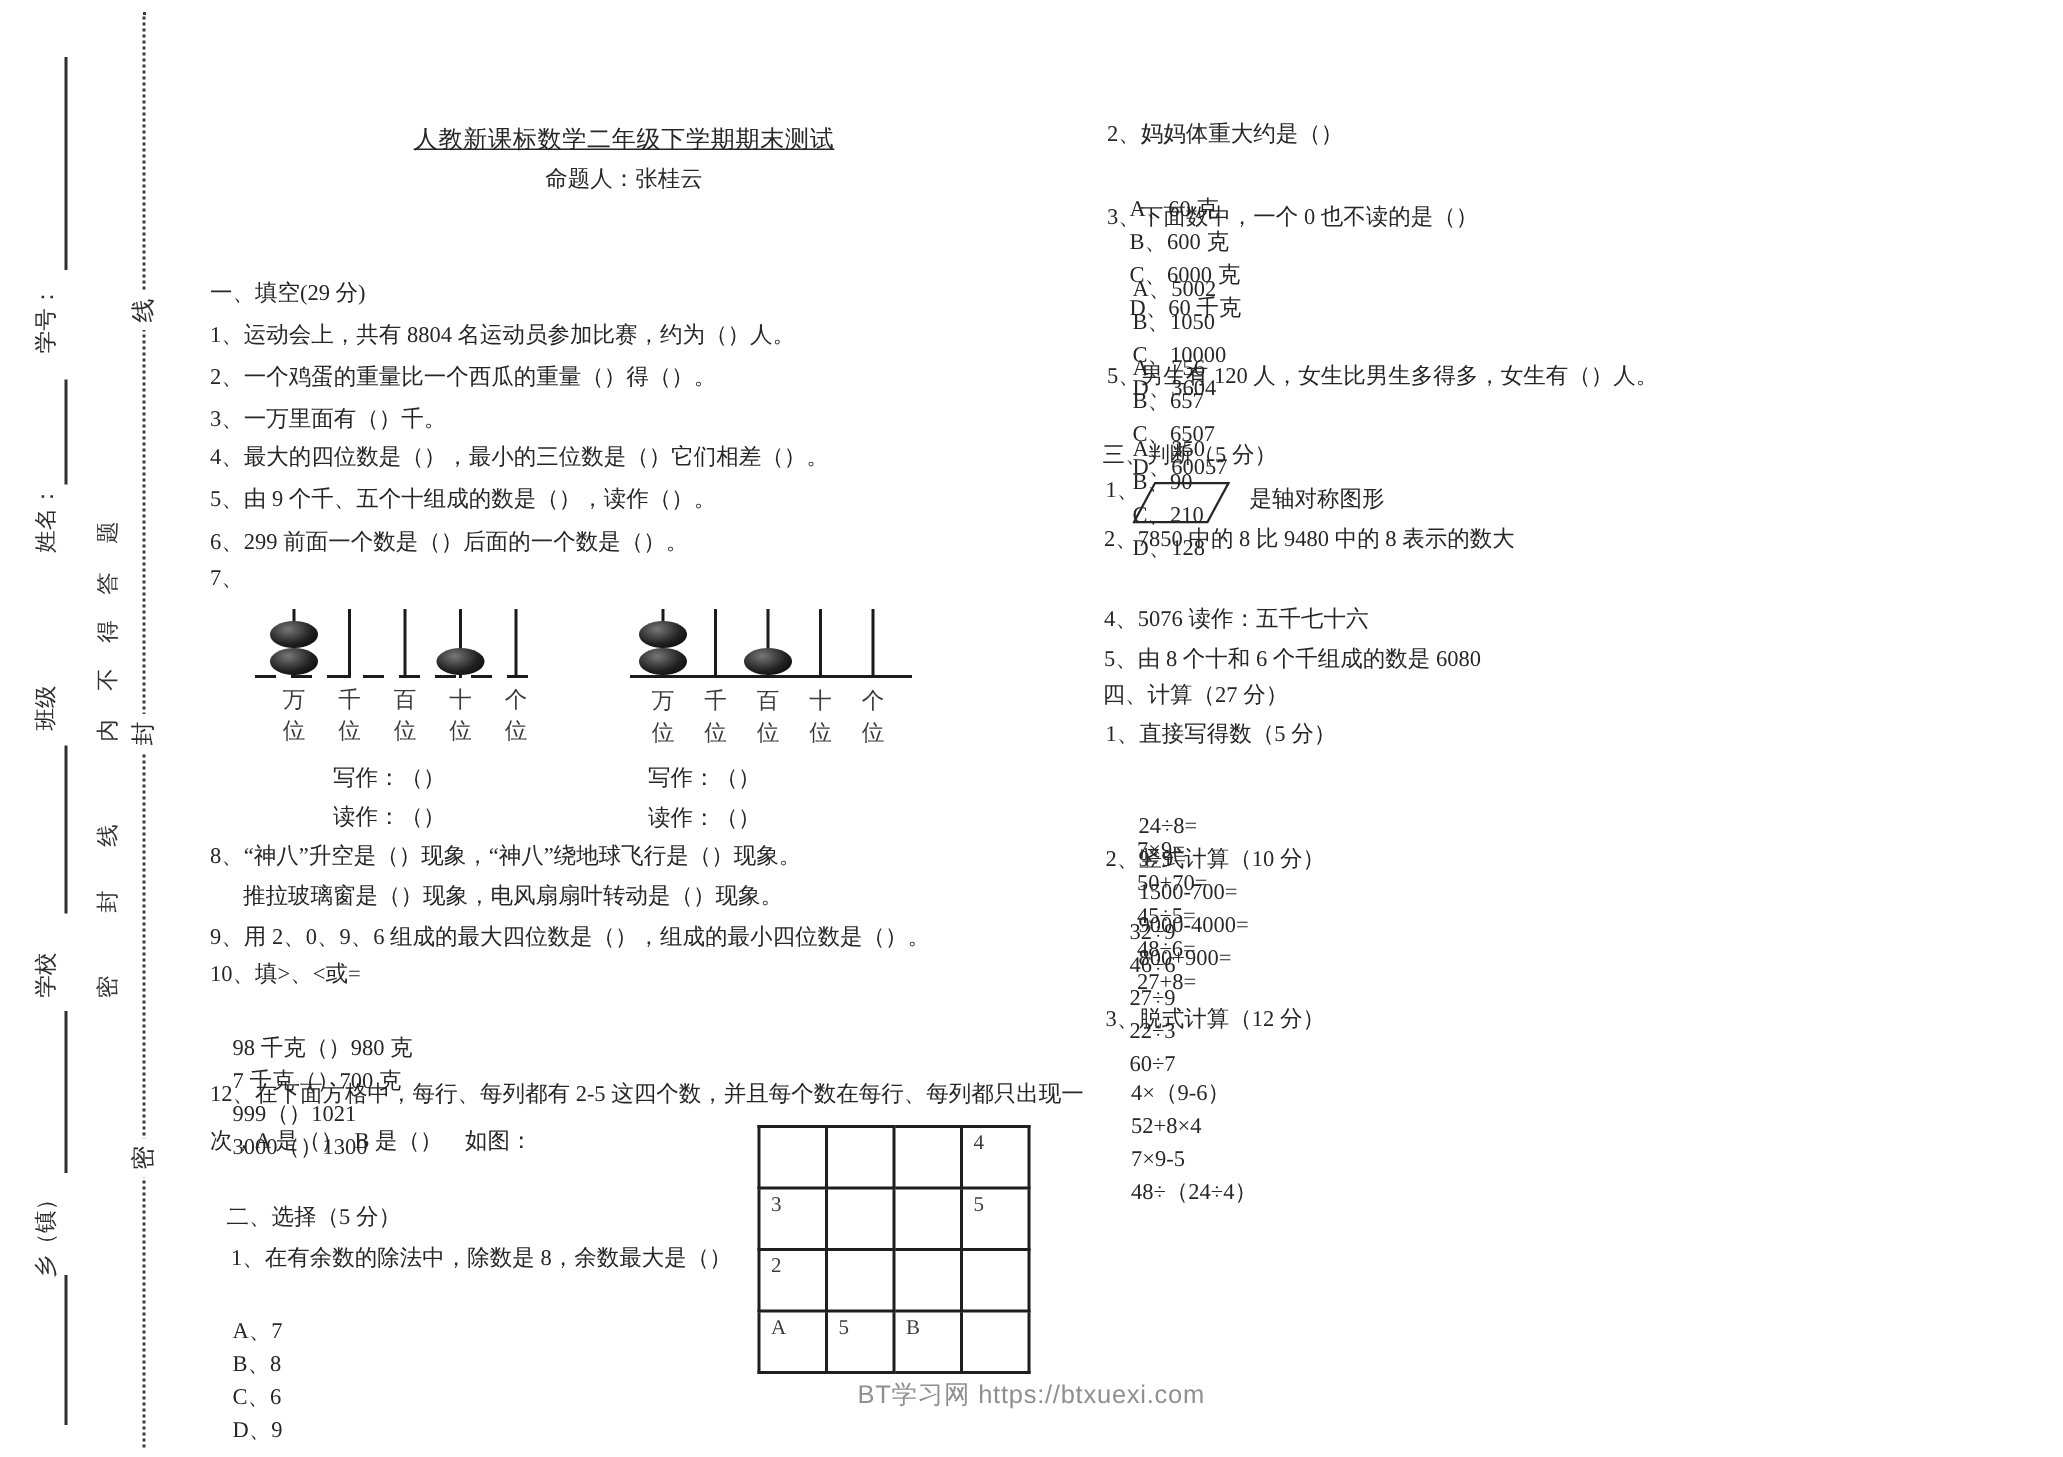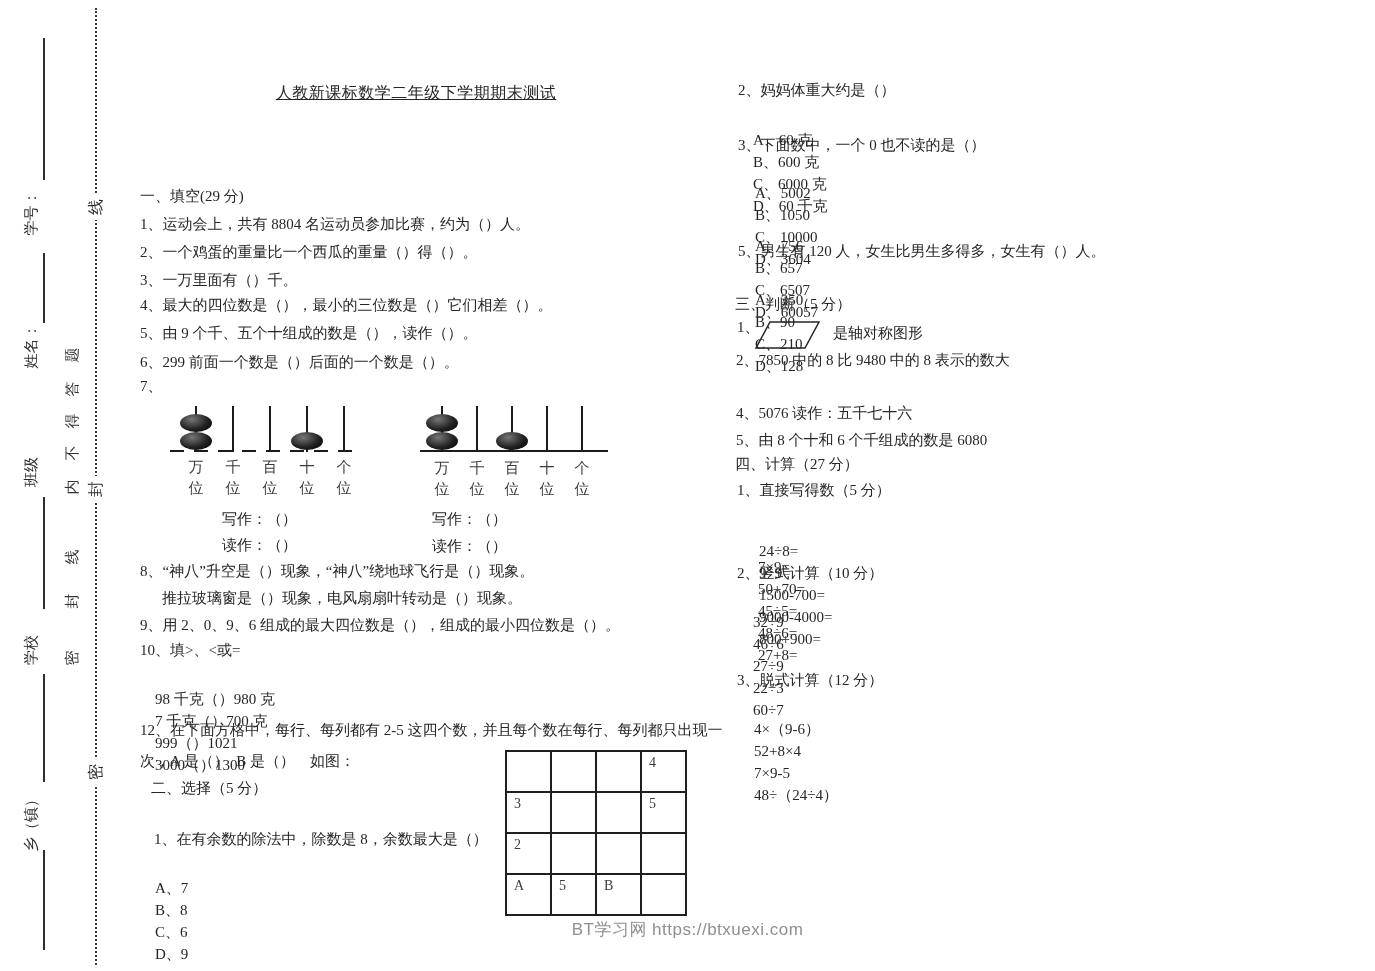--- a/index.html
+++ b/index.html
@@ -98,20 +98,21 @@
     <span class="pchar" style="top:601px">封</span>
     <span class="pchar" style="top:658px">密</span>
 
     <div class="dotline"></div>
     <span class="sealchar" style="top:207px">线</span>
     <span class="sealchar" style="top:489px">封</span>
     <span class="sealchar" style="top:772px">密</span>
   </div>
 
   <div class="hdr title" style="top:83px">人教新课标数学二年级下学期期末测试</div>
+  <div class="hdr sub" style="top:110px">命题人：张桂云</div>
 
   <div class="line" style="left:140px;top:185px">一、填空(29 分)</div>
   <div class="line" style="left:140px;top:213px">1、运动会上，共有 8804 名运动员参加比赛，约为（）人。</div>
   <div class="line" style="left:140px;top:241px">2、一个鸡蛋的重量比一个西瓜的重量（）得（）。</div>
   <div class="line" style="left:140px;top:269px">3、一万里面有（）千。</div>
   <div class="line" style="left:140px;top:294px">4、最大的四位数是（），最小的三位数是（）它们相差（）。</div>
   <div class="line" style="left:140px;top:322px">5、由 9 个千、五个十组成的数是（），读作（）。</div>
   <div class="line" style="left:140px;top:351px">6、299 前面一个数是（）后面的一个数是（）。</div>
   <div class="line" style="left:140px;top:375px">7、</div>
 
@@ -198,21 +199,21 @@
     </tr>
     <tr>
       <td>A</td>
       <td>5</td>
       <td>B</td>
       <td></td>
     </tr>
   </tbody>
     </table>
 
-  <div class="line" style="left:151px;top:777px">二、选择（5 分）</div>
+  <div class="line" style="left:151px;top:801px">二、选择（5 分）</div>
   <div class="line" style="left:154px;top:828px">1、在有余数的除法中，除数是 8，余数最大是（）</div>
   <div class="line" style="left:140px;top:855px">
     <span class="ib" style="width:115px">A、7</span>
     <span class="ib" style="width:110px">B、8</span>
     <span class="ib" style="width:115px">C、6</span>
     <span class="ib">D、9</span>
   </div>
 
   <div class="line" style="left:738px;top:79px">2、妈妈体重大约是（）</div>
   <div class="line" style="left:738px;top:107px">

